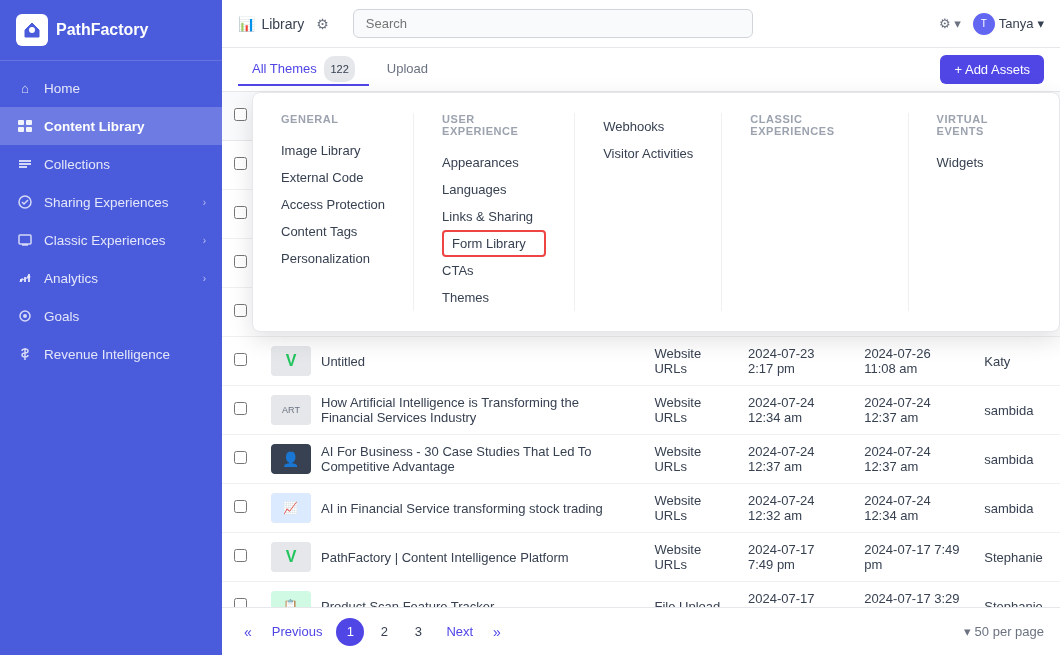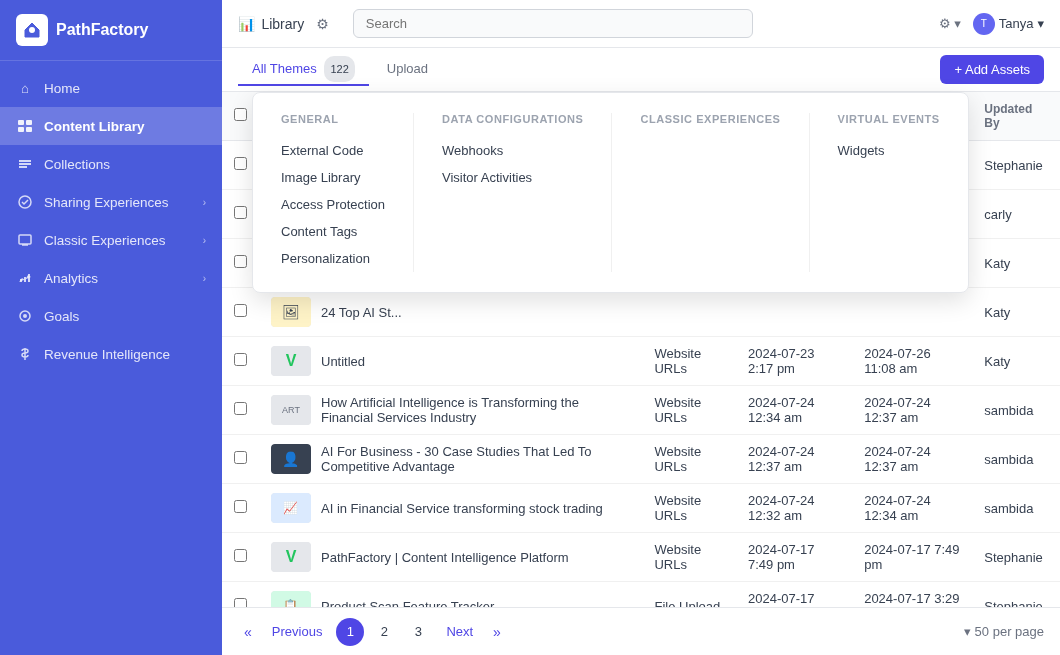--- a/index.html
+++ b/index.html
@@ -370,30 +370,38 @@
       <span>▾</span>
       <span>50 per page</span>
     </div>
   </div>
 
   <div class="dropdown-overlay">
     <div class="dropdown-menu">
 
       <div class="dropdown-col">
         <div class="dropdown-col-header">General</div>
+        <a class="dropdown-item">Image Library</a>
         <a class="dropdown-item">External Code</a>
-        <a class="dropdown-item">Image Library</a>
         <a class="dropdown-item">Access Protection</a>
         <a class="dropdown-item">Content Tags</a>
         <a class="dropdown-item">Personalization</a>
       </div>
 
-
       <div class="dropdown-col">
-        <div class="dropdown-col-header">Data Configurations</div>
+        <div class="dropdown-col-header">User Experience</div>
+        <a class="dropdown-item">Appearances</a>
+        <a class="dropdown-item">Languages</a>
+        <a class="dropdown-item">Links &amp; Sharing</a>
+        <a class="dropdown-item highlighted">Form Library</a>
+        <a class="dropdown-item">CTAs</a>
+        <a class="dropdown-item">Themes</a>
+      </div>
+
+      <div class="dropdown-col">
         <a class="dropdown-item">Webhooks</a>
         <a class="dropdown-item">Visitor Activities</a>
       </div>
 
       <div class="dropdown-col">
         <div class="dropdown-col-header">Classic Experiences</div>
       </div>
 
       <div class="dropdown-col">
         <div class="dropdown-col-header">Virtual Events</div>

